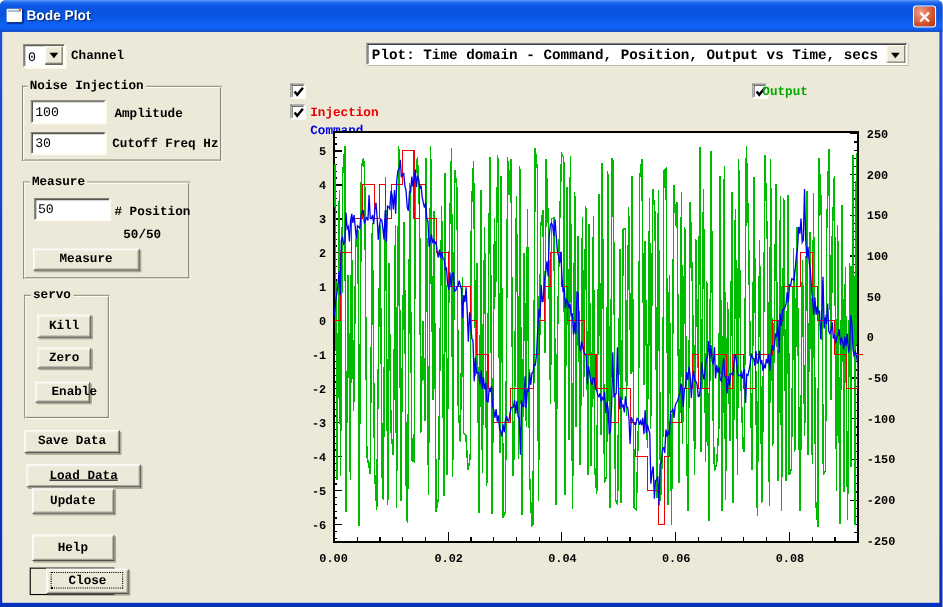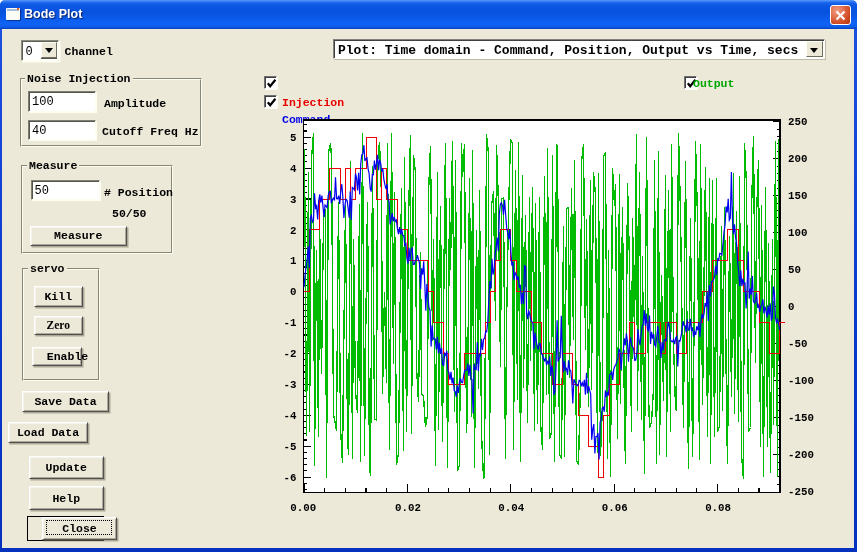--- a/index.html
+++ b/index.html
@@ -108,43 +108,43 @@
   </div>
 </div>
 <div class="lbl" style="left:64.5px;top:45px;">Channel</div>
 
 <div class="grp" style="left:20px;top:78px;width:182px;height:69px;">
     <div class="in"></div>
   </div>
 <div class="grptitle" style="left:25px;top:72px;">Noise Injection</div>
 <div class="entry" style="left:28px;top:91px;width:68px;height:21px;">100</div>
 <div class="lbl" style="left:104px;top:97px;">Amplitude</div>
-<div class="entry" style="left:28px;top:120px;width:68px;height:20px;">40</div>
+<div class="entry" style="left:28px;top:120px;width:68px;height:20px;">30</div>
 <div class="lbl" style="left:102px;top:125px;">Cutoff Freq Hz</div>
 
 <div class="grp" style="left:21px;top:165px;width:152px;height:89px;">
     <div class="in"></div>
   </div>
 <div class="grptitle" style="left:27px;top:159px;">Measure</div>
 <div class="entry" style="left:30.5px;top:180px;width:69px;height:20px;">50</div>
 <div class="lbl" style="left:104px;top:185.5px;"># Position</div>
 <div class="lbl" style="left:112px;top:206.5px;">50/50</div>
 <div class="btn" style="left:30px;top:225.5px;width:96.5px;height:20px;">Measure</div>
 
 <div class="grp" style="left:22px;top:268px;width:78px;height:113px;">
     <div class="in"></div>
   </div>
 <div class="grptitle" style="left:28px;top:262px;">servo</div>
 <div class="btn" style="left:33.5px;top:286px;width:49.5px;height:20.5px;">Kill</div>
-<div class="btn" style="left:33.5px;top:315.5px;width:49.5px;height:19.5px;font-family:Liberation Serif, serif;">Zero</div>
+<div class="btn" style="left:33.5px;top:315.5px;width:49.5px;height:19.5px;">Zero</div>
 <div class="btn" style="left:32px;top:346.5px;width:50px;height:19.5px;padding-left:21px;">Enable</div>
 
 <div class="btn" style="left:22px;top:391px;width:87px;height:21px;">Save Data</div>
-<div class="btn" style="left:8px;top:422px;width:80px;height:20.5px;">Load Data</div>
-<div class="btn" style="left:28.5px;top:456px;width:75.5px;height:22.5px;">Update</div>
+<div class="btn" style="left:24px;top:422px;width:104px;height:20.5px;text-decoration:underline;">Load Data</div>
+<div class="btn" style="left:28.5px;top:444px;width:75.5px;height:22.5px;">Update</div>
 <div class="btn" style="left:28.5px;top:486px;width:75.5px;height:24px;">Help</div>
 
 <div style="position:absolute;left:27px;top:515.5px;width:77px;height:25px;border:1px solid #000;background:#ece9d8;">
   <div class="btn" style="left:14px;top:0;width:75px;height:23px;">
     <span style="position:absolute;left:3px;top:2.5px;right:4px;bottom:3.5px;border:1px dotted #000;"></span>
     Close
   </div>
 </div>
 
 <div style="position:absolute;left:333px;top:39px;width:492px;height:20px;background:#fff;border-top:1px solid #808080;border-left:1px solid #808080;border-bottom:1px solid #fff;border-right:1px solid #fff;box-shadow:inset 1px 1px 0 #404040,1px 1px 0 rgba(120,115,95,.4);">

